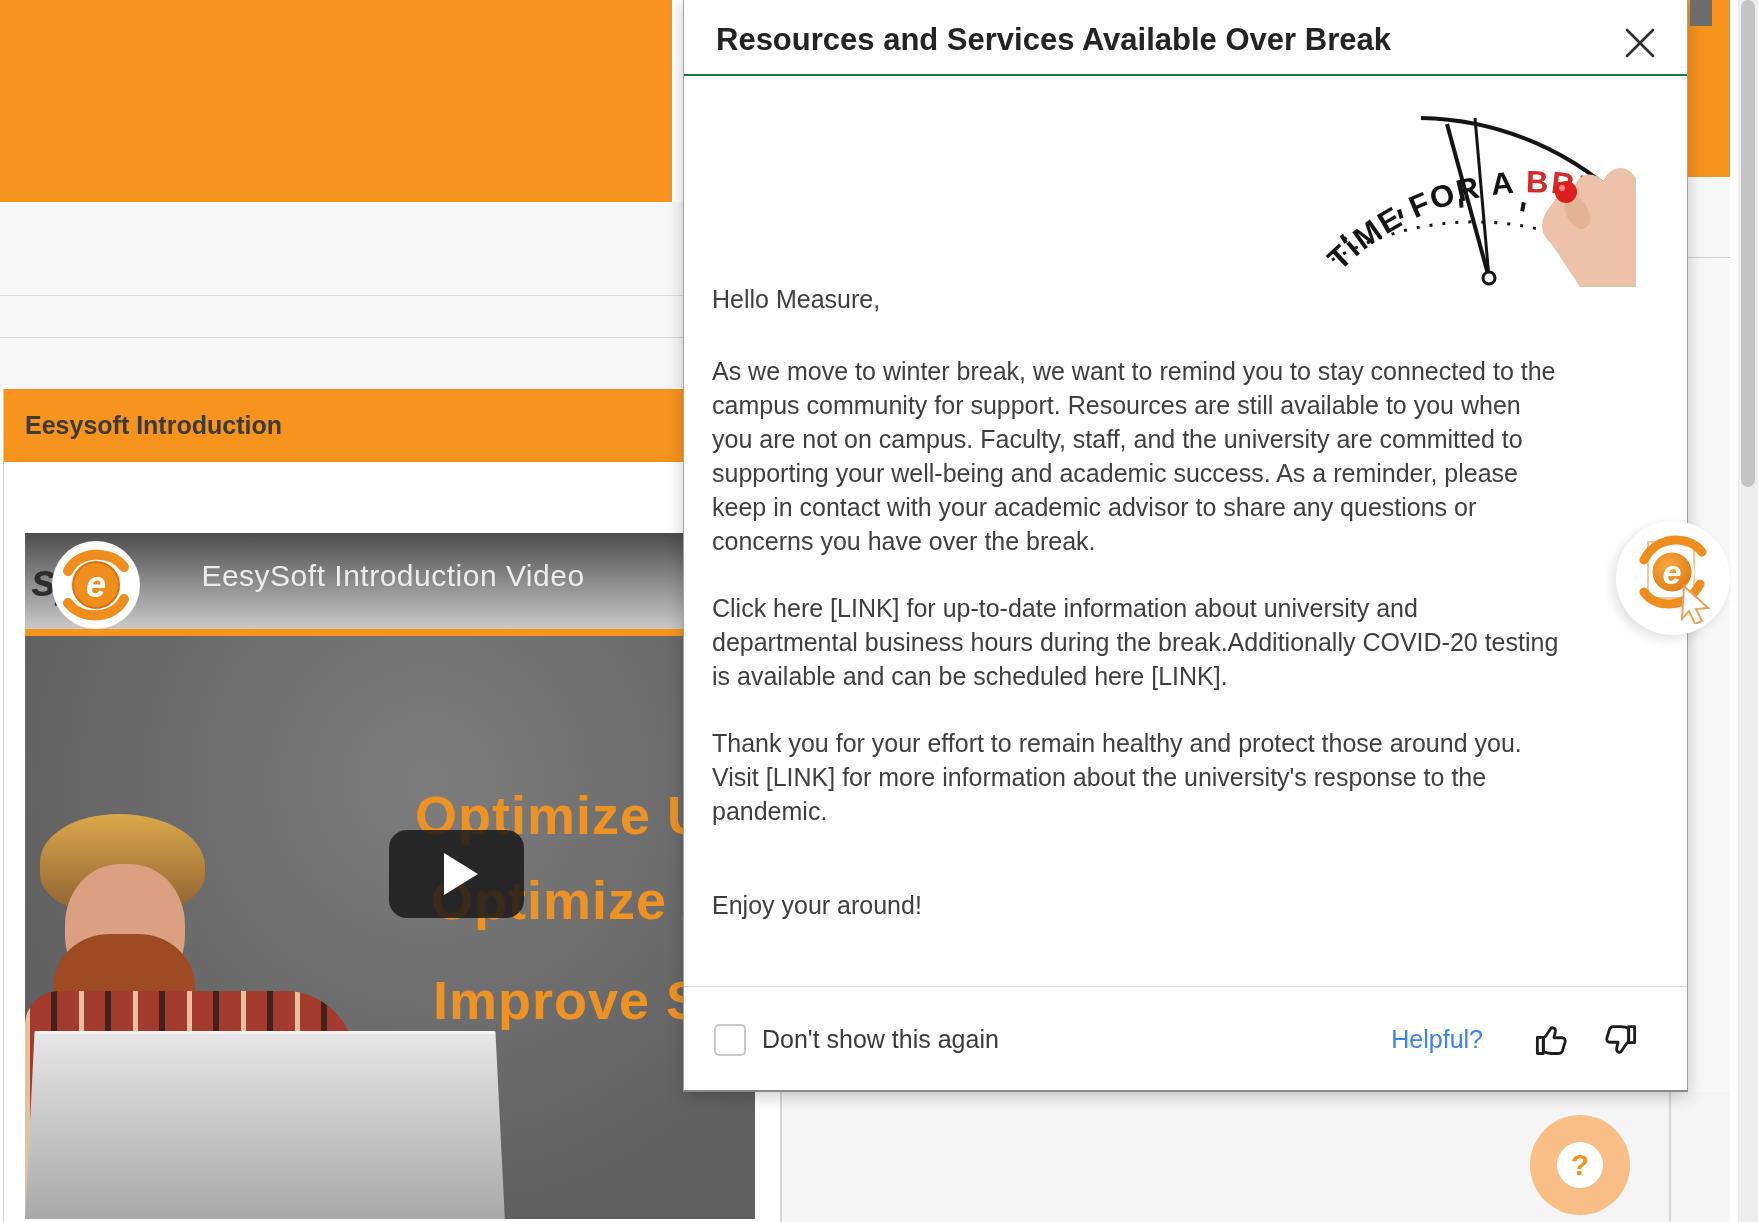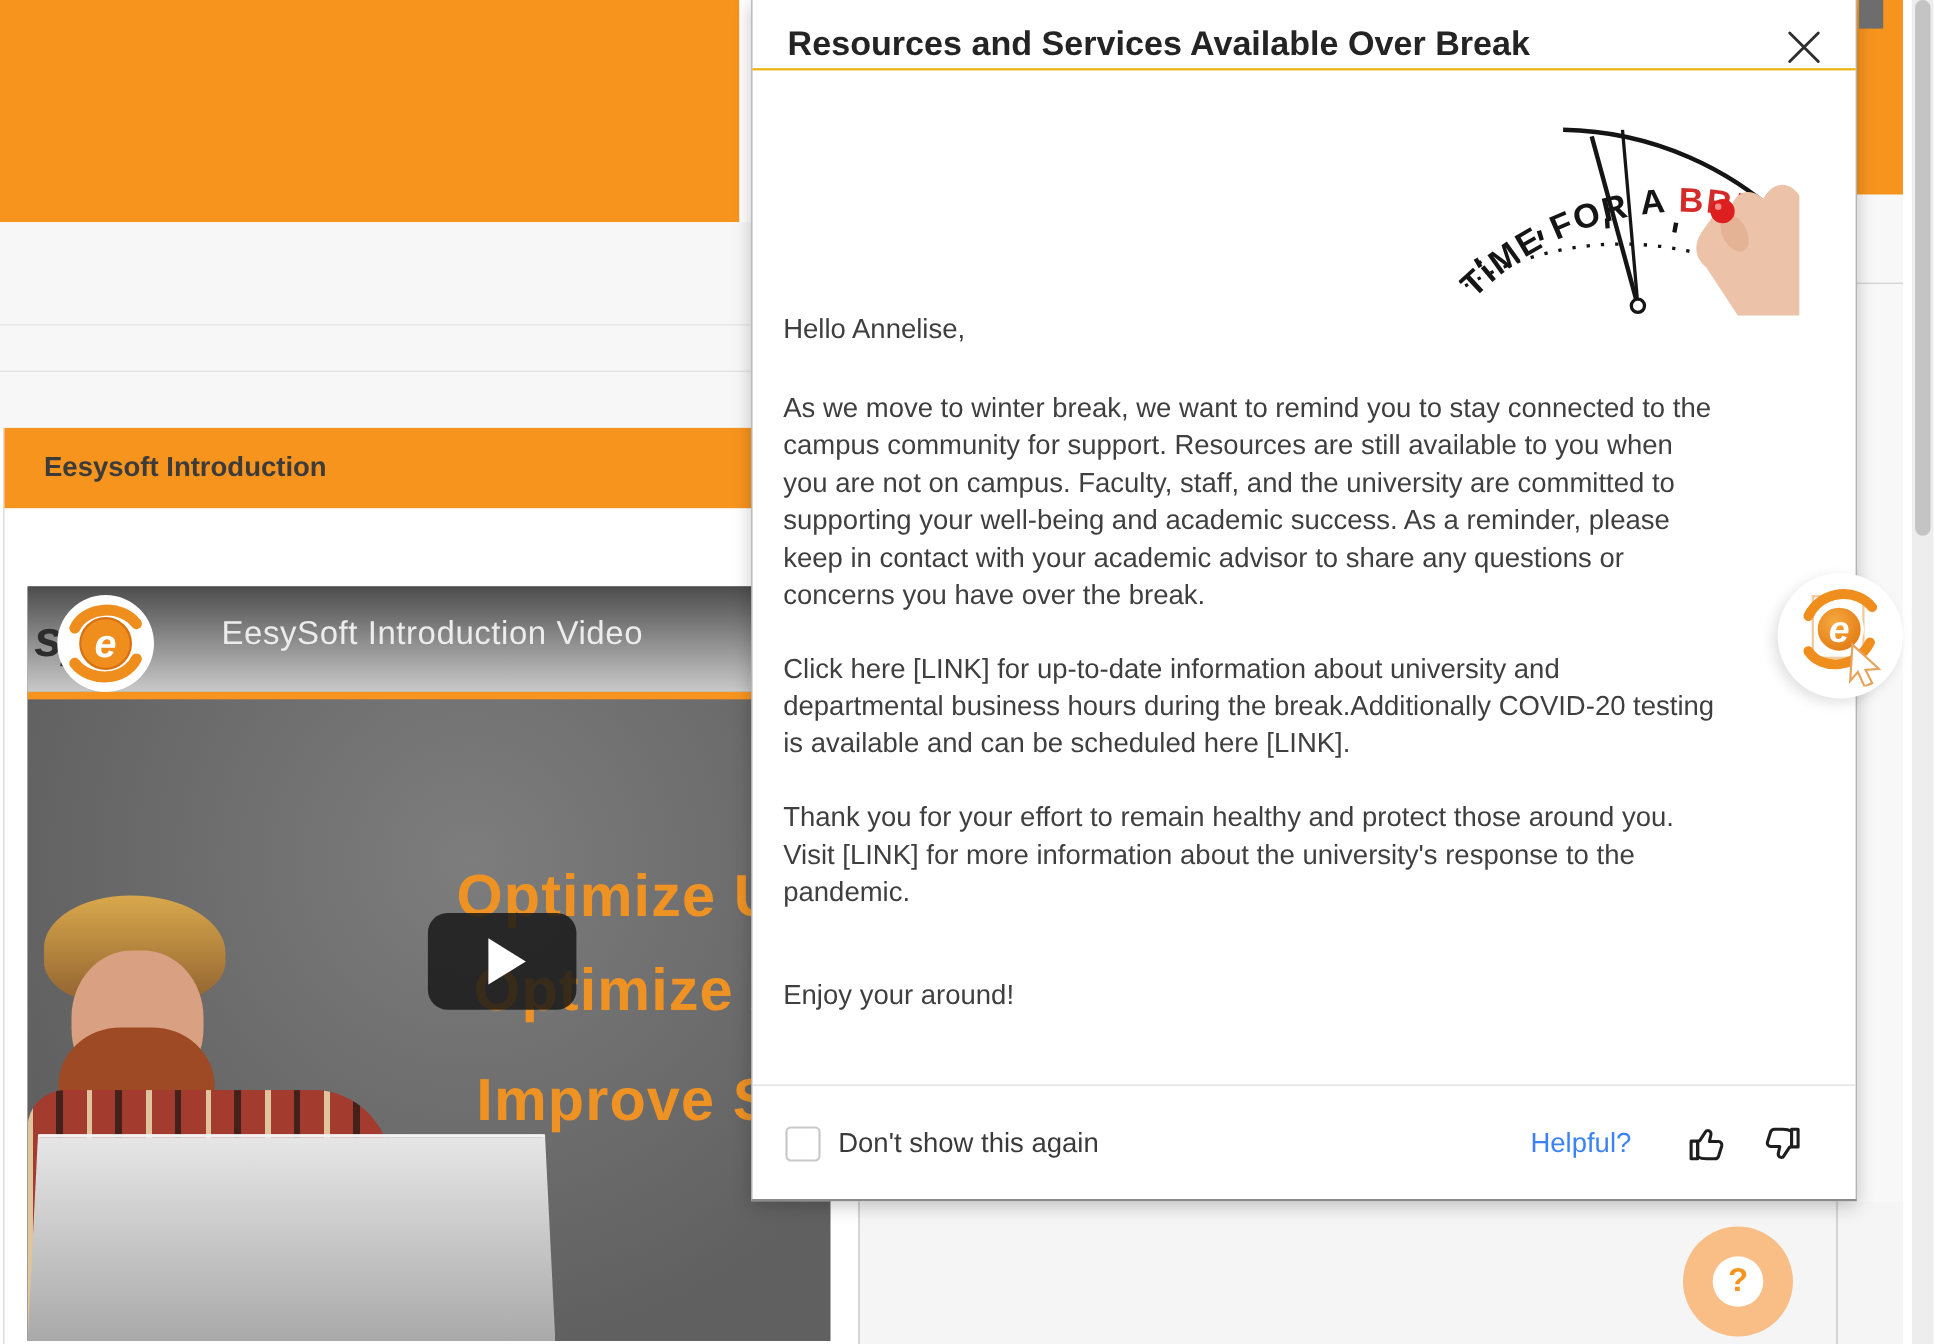--- a/index.html
+++ b/index.html
@@ -5,21 +5,21 @@
   html,body{margin:0;padding:0;background:#ffffff;font-family:"Liberation Sans",sans-serif;}
   #stage{position:relative;width:1758px;height:1222px;overflow:hidden;background:#ffffff;}
   .abs{position:absolute;}
 
   
   .orange-header{background:#F7941E;}
   .gray-band{background:#f7f7f7;border-bottom:1px solid #d9d9d9;}
   .gray-band.noline{border-bottom:none;}
   .module-box{background:#ffffff;border-left:1px solid #cfcfcf;}
   .module-bar{background:#F7941E;display:flex;align-items:center;}
-  .module-bar span{font-size:25px;font-weight:bold;color:#3b3b3b;padding-left:21px;margin-left:15px;}
+  .module-bar span{font-size:25px;font-weight:bold;color:#3b3b3b;padding-left:21px;}
 
   
   .video{overflow:hidden;background:#666;}
   .vid-header{left:0;top:0;width:731px;height:96px;background:linear-gradient(#4c4c4c,#c9c9c9);}
   .vid-watermark{left:6px;top:20px;font-size:46px;font-weight:bold;font-style:italic;color:#2d2d2d;}
   .vid-logo{left:27px;top:8px;width:88px;height:88px;}
   .vid-title{left:118px;top:26px;width:500px;text-align:center;font-size:30px;font-weight:400;color:#ececec;letter-spacing:.5px;}
   .vid-orange-line{left:0;top:96px;width:731px;height:7px;background:#F7941E;}
   .chalkboard{left:0;top:103px;width:731px;height:583px;background:radial-gradient(circle at 55% 25%, #7d7d7d, #606060 75%);overflow:hidden;}
   .chalk{font-weight:bold;color:#EF9224;font-size:54px;letter-spacing:1px;}
@@ -39,21 +39,21 @@
   .scroll-thumb{background:#c4c4c4;border-radius:7px;}
   .inner-thumb{background:#6d6d6d;}
   .below-gray{background:#f5f5f5;}
   .vline{background:#d5d5d5;}
   .hline{background:#cccccc;}
   .help-btn{width:100px;height:100px;border-radius:50%;background:#F8BE86;display:flex;align-items:center;justify-content:center;border:none;cursor:pointer;}
   .help-inner{width:46px;height:46px;border-radius:50%;background:#ffffff;display:flex;align-items:center;justify-content:center;font-size:30px;font-weight:bold;color:#F7941E;}
 
   
   .modal{left:683px;top:0;width:1005px;height:1092px;background:#ffffff;border:1px solid #a3a3a3;border-top:none;border-bottom:2px solid #8a8a8a;box-shadow:0 4px 16px rgba(0,0,0,.22);z-index:10;box-sizing:border-box;}
-  .modal-header{position:absolute;left:0;top:0;width:100%;height:64px;border-bottom:2px solid #eab308;box-sizing:border-box;}
+  .modal-header{position:absolute;left:0;top:0;width:100%;height:76px;border-bottom:2px solid #15803d;box-sizing:border-box;}
   .modal-title{position:absolute;left:32px;top:22px;font-size:31px;font-weight:bold;color:#242424;}
   .close-btn{position:absolute;right:24px;top:20px;width:46px;height:46px;background:none;border:none;padding:0;cursor:pointer;}
   .modal-body{position:absolute;left:28px;top:282px;width:850px;font-size:25px;line-height:34px;color:#3f3f3f;}
   .modal-body p{margin:0 0 33px 0;}
   .modal-body .greeting{margin-bottom:38px;}
   .modal-body .p3{margin-bottom:60px;}
   .modal-footer{position:absolute;left:0;top:986px;width:100%;height:106px;border-top:1px solid #d8d8d8;box-sizing:border-box;display:flex;align-items:center;padding:0 48px 0 30px;}
   .checkbox{width:32px;height:32px;border:2px solid #c9c9c9;border-radius:5px;background:#fff;box-sizing:border-box;cursor:pointer;flex:0 0 auto;}
   .chk-label{font-size:25px;color:#3a3a3a;margin-left:16px;}
   .footer-spacer{flex:1;}
@@ -154,21 +154,21 @@
       <line x1="163" y1="186" x2="121" y2="32" stroke="#151515" stroke-width="4"></line>
       <line x1="163" y1="186" x2="149" y2="26" stroke="#151515" stroke-width="3"></line>
       <circle cx="163" cy="186" r="6" fill="#ffffff" stroke="#151515" stroke-width="3"></circle>
       <path d="M 310 195 L 310 86 C 299 70 284 75 277 89 C 267 79 254 81 249 93 C 239 87 229 93 231 105 L 221 119 C 213 131 215 143 225 151 L 254 195 Z" fill="#ecc3a8"></path>
       <ellipse cx="251" cy="120" rx="11" ry="18" transform="rotate(-28 251 120)" fill="#e4b295"></ellipse>
       <circle cx="240" cy="100" r="11" fill="#dd1f1f"></circle>
       <circle cx="236" cy="96" r="3" fill="#ff8a8a"></circle>
     </svg>
 
     <div class="modal-body">
-      <p class="greeting">Hello Annelise,</p>
+      <p class="greeting">Hello Measure,</p>
       <p>As we move to winter break, we want to remind you to stay connected to the campus community for support. Resources are still available to you when you are not on campus. Faculty, staff, and the university are committed to supporting your well-being and academic success. As a reminder, please keep in contact with your academic advisor to share any questions or concerns you have over the break.</p>
       <p>Click here [LINK] for up-to-date information about university and departmental business hours during the break.Additionally COVID-20 testing is available and can be scheduled here [LINK].</p>
       <p class="p3">Thank you for your effort to remain healthy and protect those around you. Visit [LINK] for more information about the university's response to the pandemic.</p>
       <p>Enjoy your around!</p>
     </div>
 
     <div class="modal-footer">
       <div class="checkbox" role="checkbox" aria-checked="false"></div>
       <span class="chk-label">Don't show this again</span>
       <div class="footer-spacer"></div>

